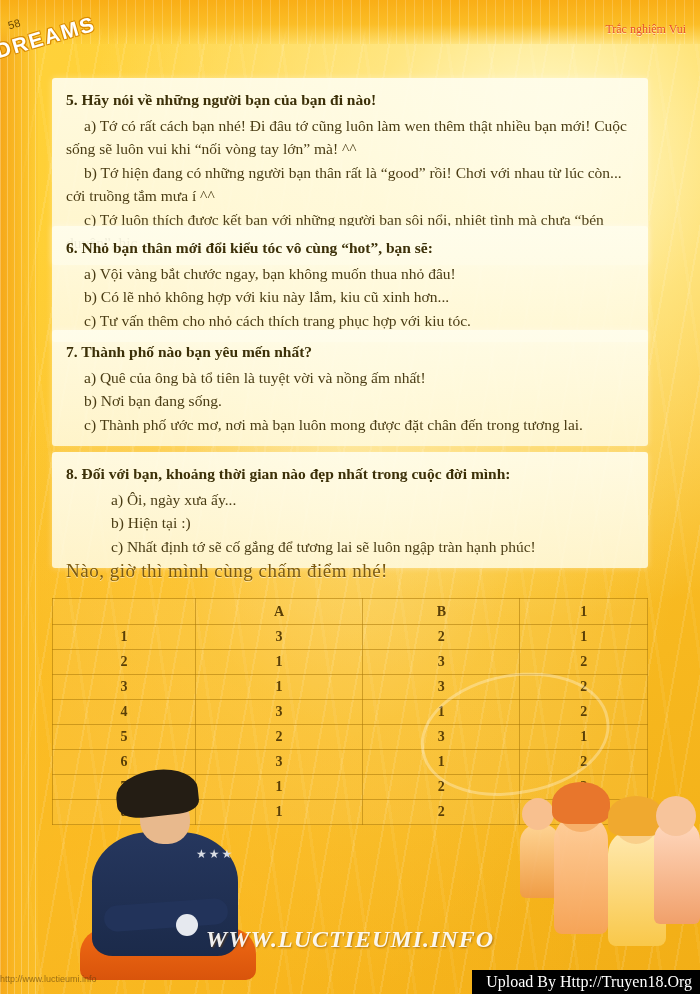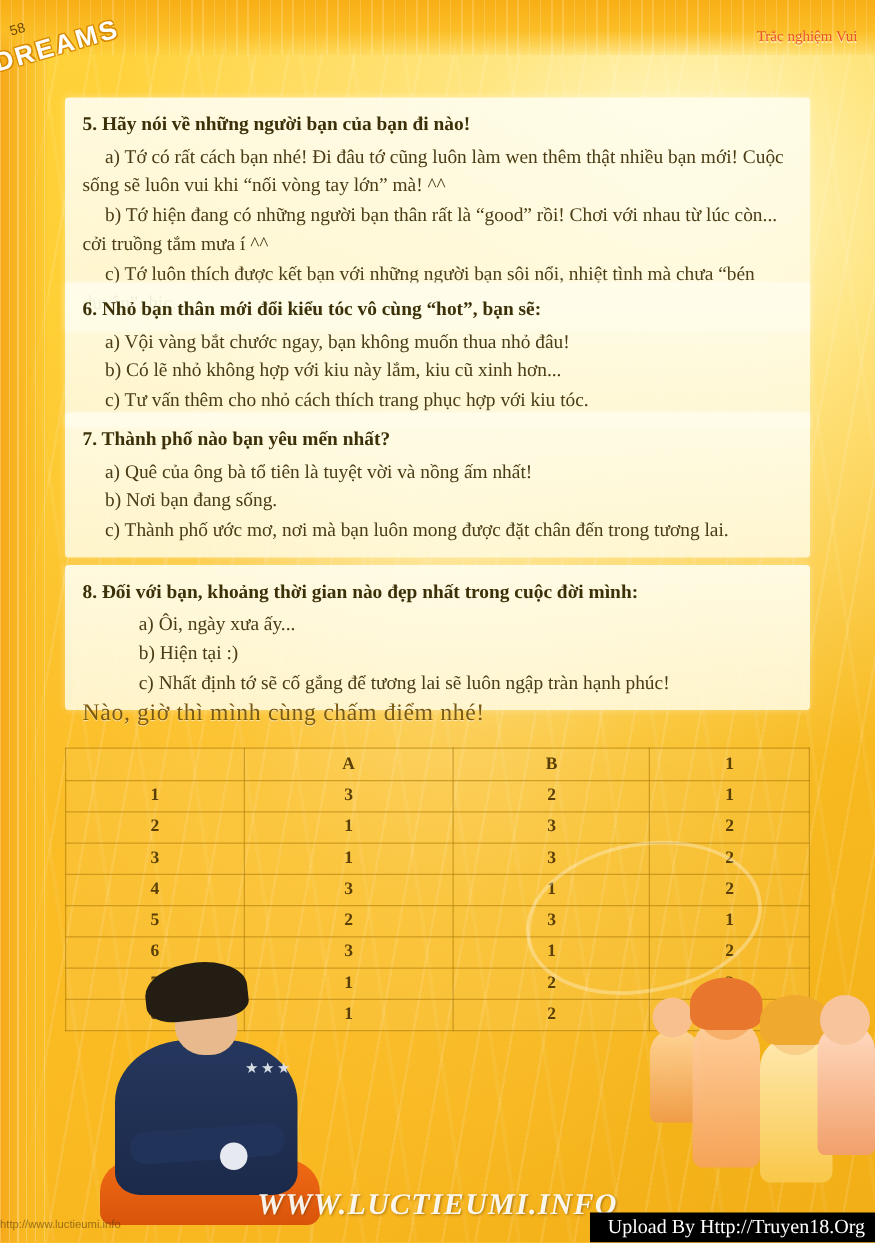--- a/index.html
+++ b/index.html
@@ -195,21 +195,21 @@
   #swirl {
     position:absolute; right: 90px; bottom: 200px;
     width: 190px; height: 120px;
     border: 3px solid rgba(255,255,255,0.30);
     border-radius: 50% 50% 48% 48%;
     transform: rotate(-10deg);
   }
 
   
   #watermark {
-    position: absolute; left: 0; right: 0; bottom: 16px;
+    position: absolute; left: 0; right: 0; bottom: 41px;
     text-align: center;
     font-family: "Liberation Serif", serif;
     font-style: italic;
     font-weight: bold;
     font-size: 24px;
     color: rgba(255,255,255,0.92);
     text-shadow: 1px 1px 2px rgba(120,70,0,.55);
     letter-spacing: 1px;
   }
   #watermark-sub {

